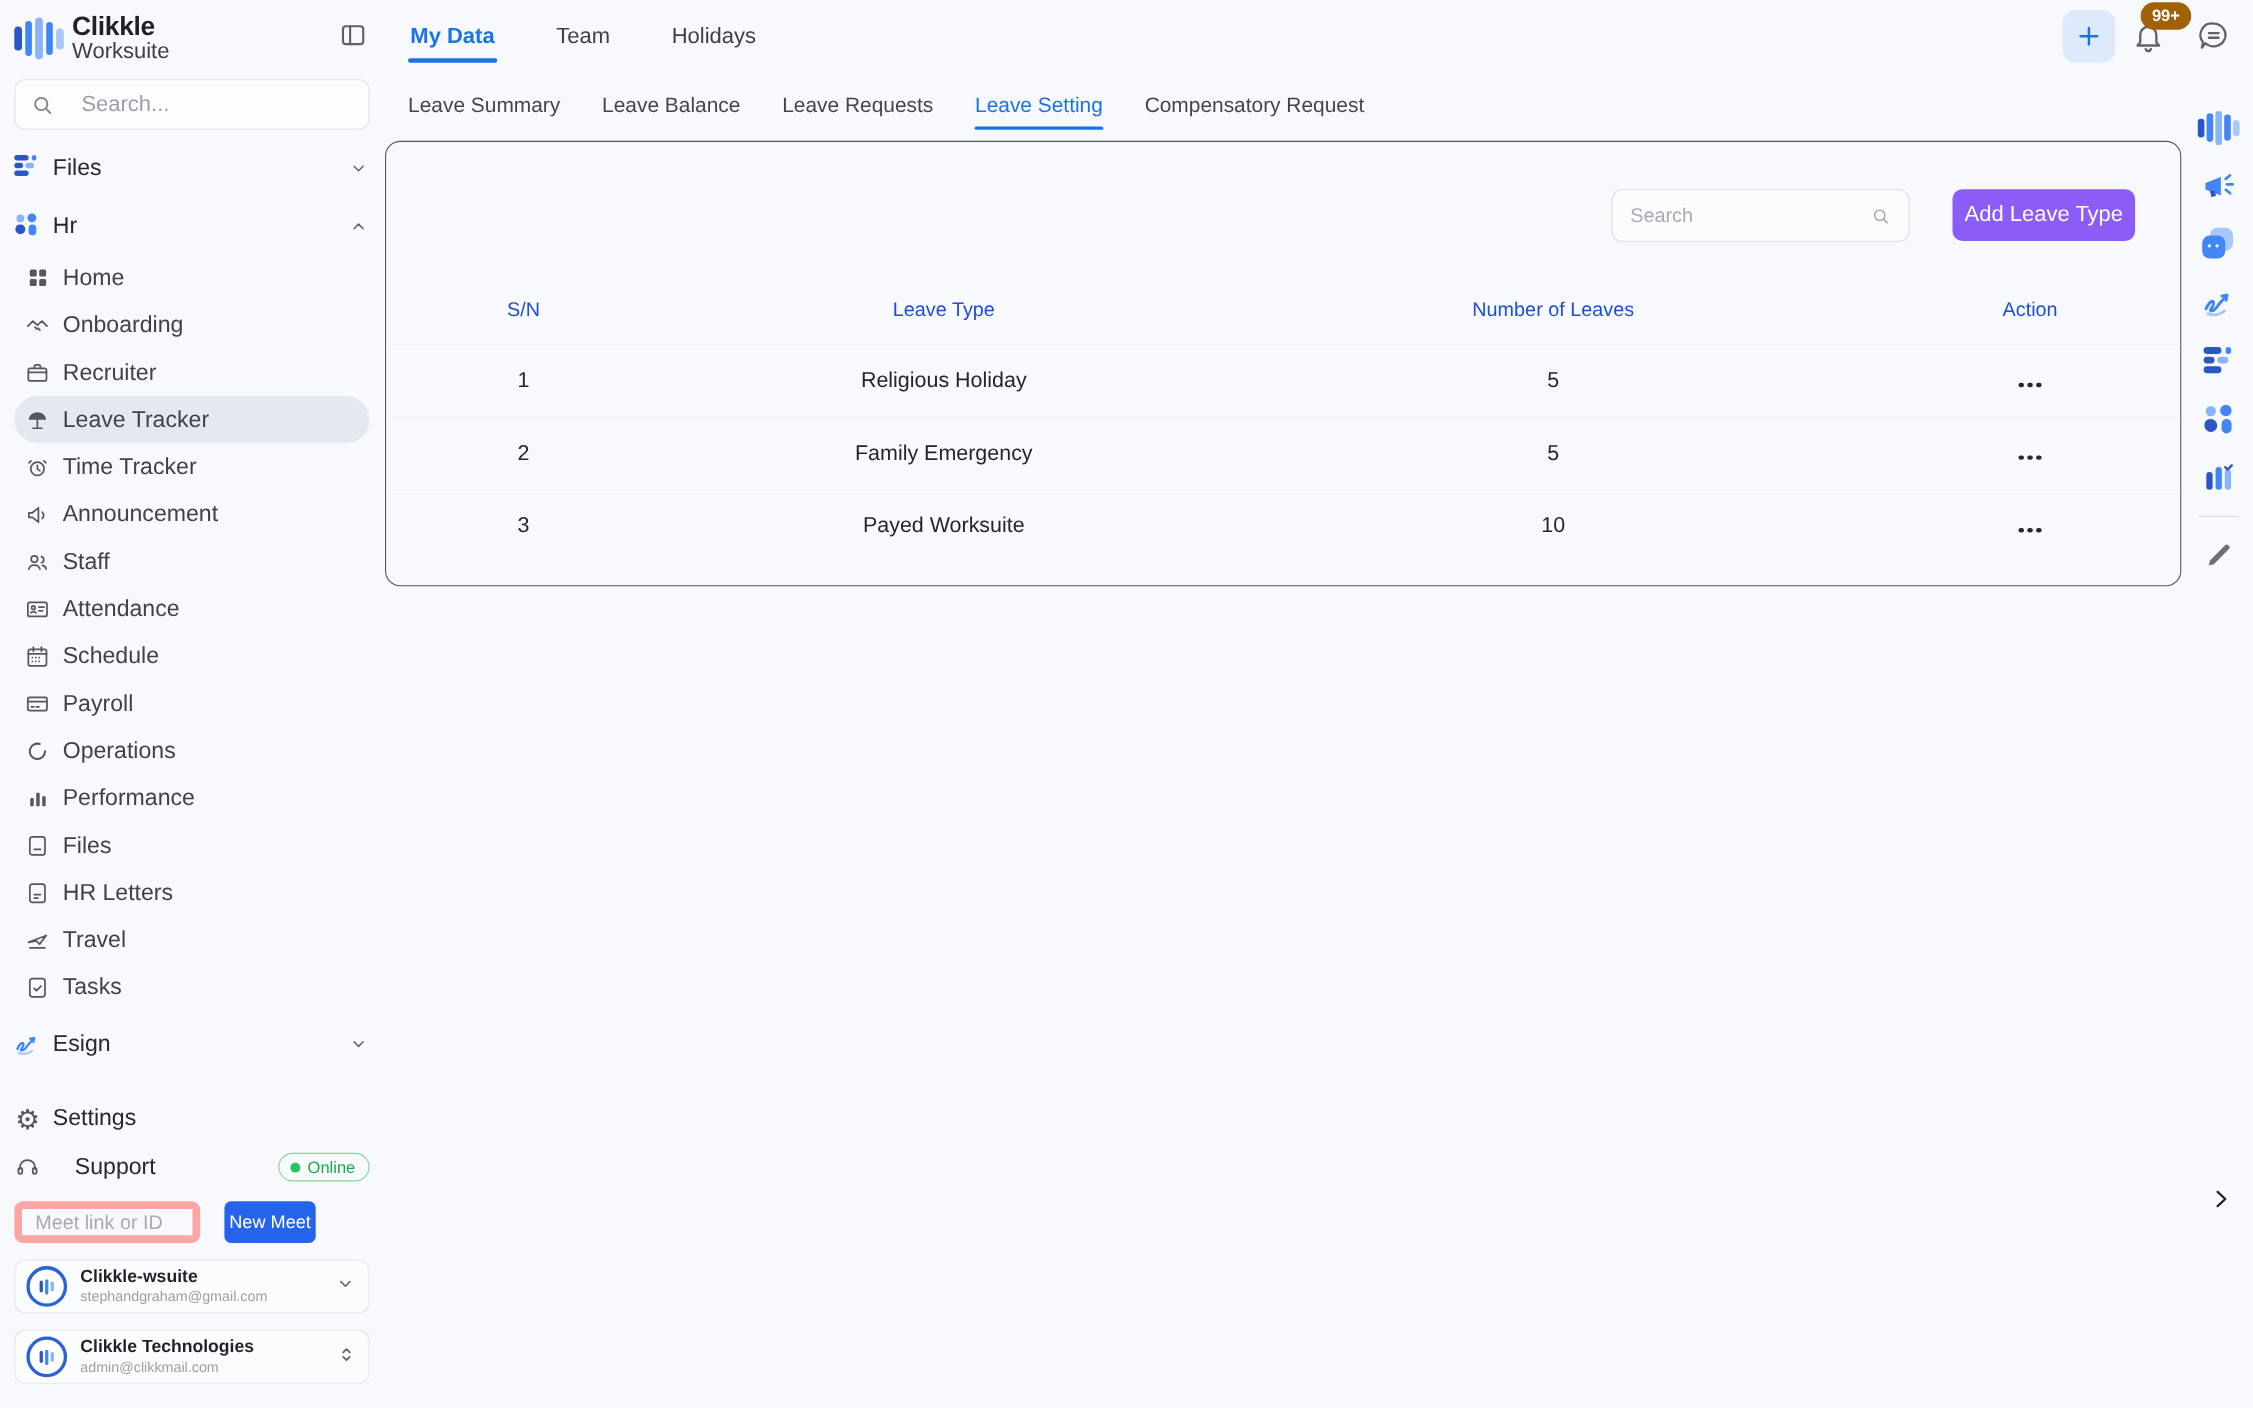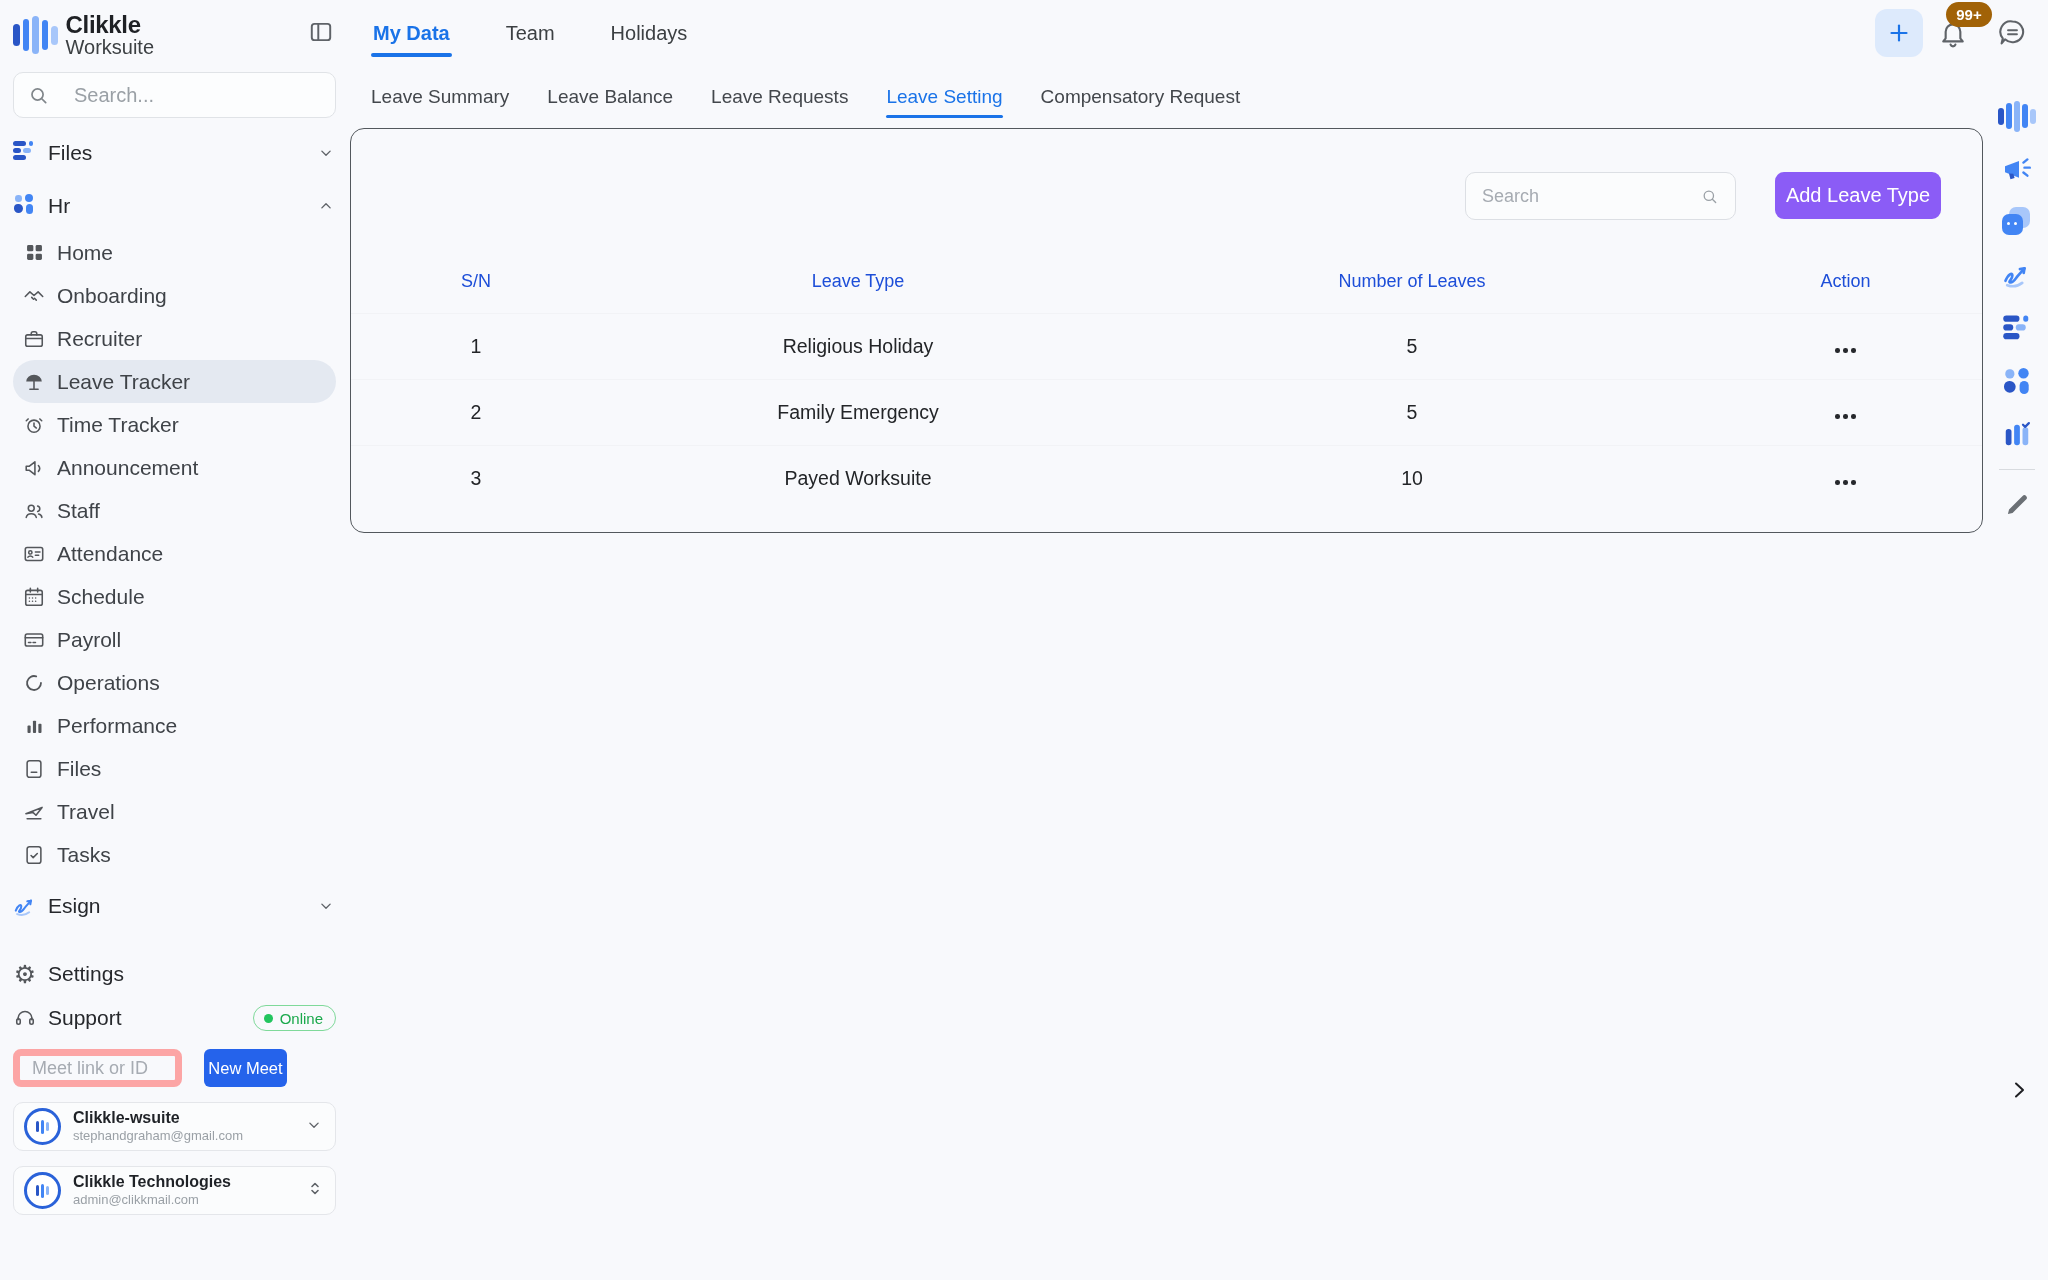--- a/index.html
+++ b/index.html
@@ -30,21 +30,21 @@
   .si.top { height:44px; }
   .si.top .lbl { color:#26282c; font-weight:500; }
   .si .chev { margin-left:auto; width:20px; height:20px; display:flex; align-items:center; justify-content:center; }
   .si.sub { height:43px; padding-left:9px; border-radius:24px; }
   .si.sub.sel { background:#e4e9f1; }
   .row-files { margin-top:13px; }
   .row-hr { margin-top:9px; }
   .subwrap { margin-top:3px; }
   .row-esign { margin-top:8px; height:46px; }
   .row-settings { margin-top:24px; height:44px; }
-  .row-support { height:44px; }
+  .row-support { height:44px;gap:20px; }
 
   .badge-online { margin-left:auto; height:26px; padding:0 12px 0 10px; border:1px solid #7fd99a; border-radius:14px; display:flex; align-items:center; gap:7px; }
   .badge-online .dot { width:9px; height:9px; border-radius:50%; background:#22c55e; }
   .badge-online .t { font-size:15px; color:#1ba94c; font-weight:500; }
 
   .meet-row { margin-top:9px; display:flex; gap:22px; }
   .meet-input { width:169px; height:38px; border:7px solid #fca5a5; border-radius:8px; background:transparent; padding:0 10px 0 12px; font-size:18px; color:#3c4043; outline:none; font-family:inherit; }
   .meet-input::placeholder { color:#a6abb2; }
   .meet-btn { width:83px; height:38px; border:0; border-radius:6px; background:#2563eb; color:#fff; font-size:16.5px; font-weight:500; cursor:pointer; font-family:inherit; }
 
@@ -326,20 +326,30 @@
       <div class="si sub">
         <span class="ic">
             <svg class="sic" width="22" height="22" viewBox="0 0 24 24">
               <rect x="4.5" y="3" width="15" height="18" rx="2.5"></rect>
               <path d="M9 15.5 h6"></path>
             </svg>
           </span>
         <span class="lbl">Files</span>
       </div>
 
+      <div class="si sub">
+        <span class="ic">
+            <svg class="sic" width="22" height="22" viewBox="0 0 24 24">
+              <rect x="4.5" y="3" width="15" height="18" rx="2.5"></rect>
+              <path d="M9 13.5 h6"></path>
+              <path d="M9 16.8 h3.6"></path>
+            </svg>
+          </span>
+        <span class="lbl">HR Letters</span>
+      </div>
 
       <div class="si sub">
         <span class="ic">
             <svg class="sic" width="22" height="22" viewBox="0 0 24 24">
               <path d="M3.2 13.8 L20.8 7 L14.2 15.6 L10.8 12.4 z"></path>
               <path d="M4.5 19.3 h15"></path>
             </svg>
           </span>
         <span class="lbl">Travel</span>
       </div>

